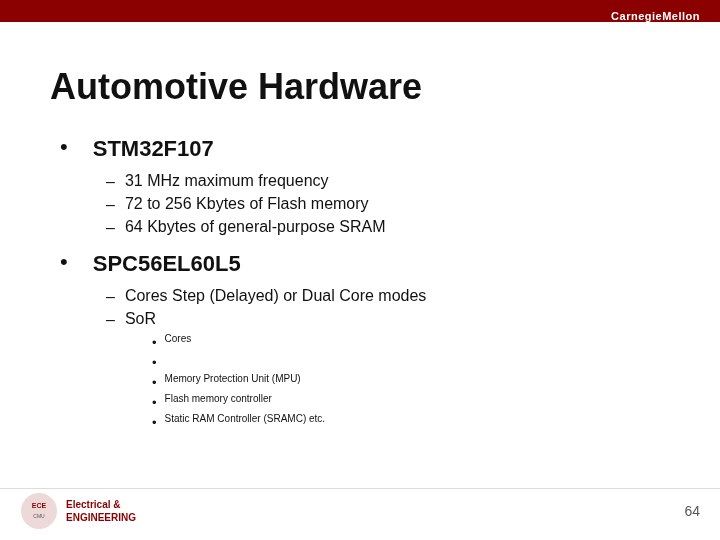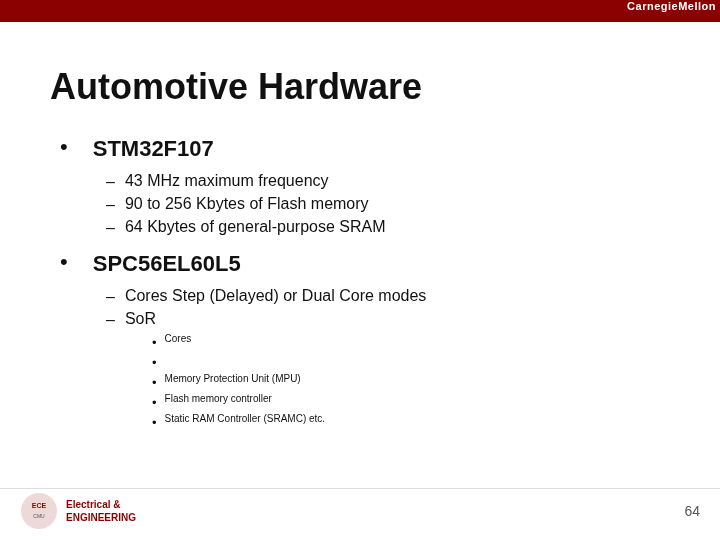--- a/index.html
+++ b/index.html
@@ -19,23 +19,23 @@
 
     
     .top-bar {
       position: absolute;
       top: 0;
       right: 0;
       width: 720px;
       height: 22px;
       background: #8b0000;
       display: flex;
-      align-items: flex-start;
+      align-items: flex-end;
       justify-content: flex-end;
-      padding-right: 4px;
+      padding-right: 20px;
     }
 
     .top-bar-logo {
       color: #ffffff;
       font-size: 11px;
       font-weight: bold;
       letter-spacing: 0.5px;
     }
 
     
@@ -179,25 +179,25 @@
 
   <div class="slide-title">Automotive Hardware</div>
 
   <div class="bullet-l1">
     <span class="bullet-l1-dot">•</span>
     <span class="bullet-l1-text">STM32F107</span>
   </div>
   <div class="sub-bullets">
     <div class="sub-bullet">
       <span class="sub-bullet-dash">–</span>
-      <span class="sub-bullet-text">43 MHz maximum frequency</span>
-    </div>
-    <div class="sub-bullet">
-      <span class="sub-bullet-dash">–</span>
-      <span class="sub-bullet-text">90 to 256 Kbytes of Flash memory</span>
+      <span class="sub-bullet-text">31 MHz maximum frequency</span>
+    </div>
+    <div class="sub-bullet">
+      <span class="sub-bullet-dash">–</span>
+      <span class="sub-bullet-text">72 to 256 Kbytes of Flash memory</span>
     </div>
     <div class="sub-bullet">
       <span class="sub-bullet-dash">–</span>
       <span class="sub-bullet-text">64 Kbytes of general-purpose SRAM</span>
     </div>
   </div>
 
   <div class="bullet-l1">
     <span class="bullet-l1-dot">•</span>
     <span class="bullet-l1-text">SPC56EL60L5</span>

